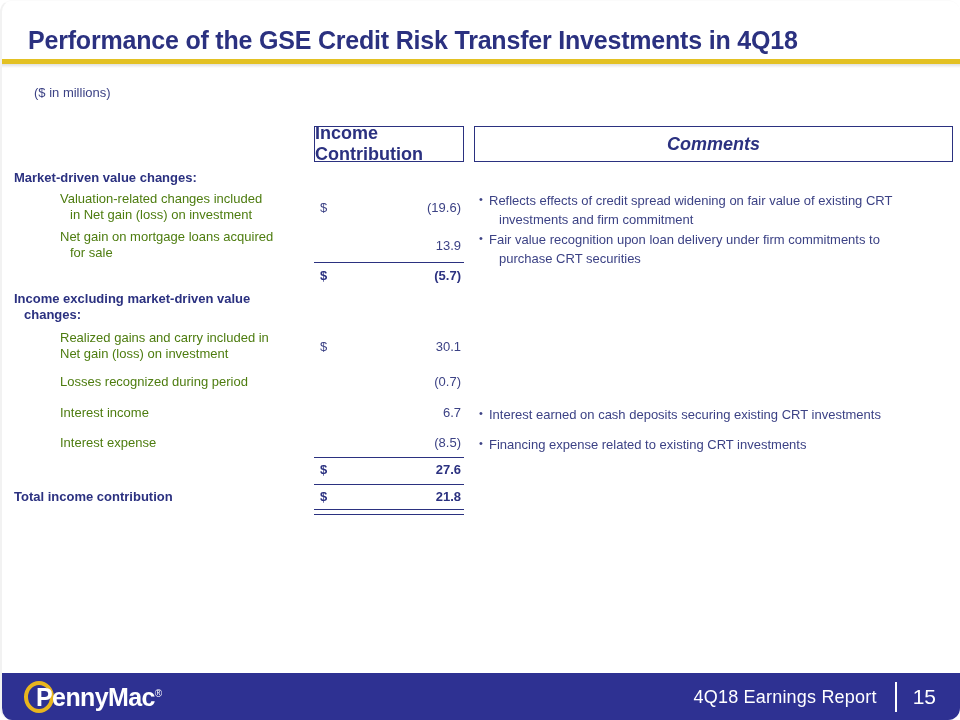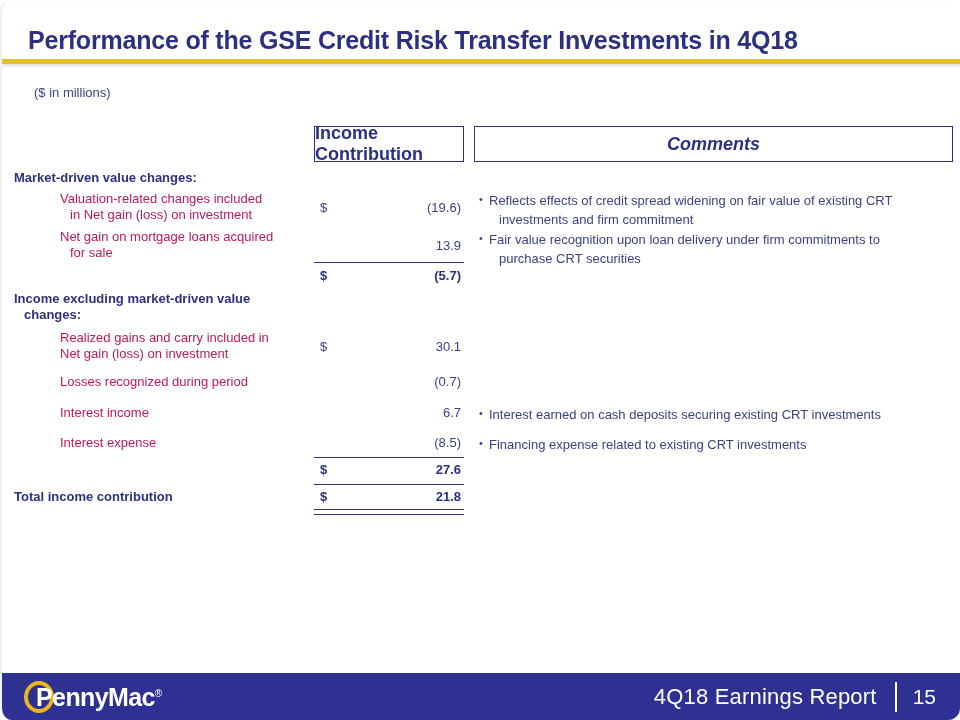--- a/index.html
+++ b/index.html
@@ -85,21 +85,21 @@
     left: 472px;
     top: 125px;
     width: 479px;
     height: 36px;
     font-style: italic;
   }
 
   
   .row-label {
     position: absolute;
-    color: #be185d;
+    color: #4d7c0f;
     font-size: 13px;
     line-height: 16px;
   }
   .row-label.bold {
     font-weight: bold;
     color: #2b3180;
   }
 
   
   .val-row {
@@ -207,21 +207,21 @@
   }
   #footer-right {
     position: absolute;
     right: 26px;
     top: 9px;
     display: flex;
     align-items: center;
     color: #ffffff;
   }
   #footer-title {
-    font-size: 22px;
+    font-size: 18px;
     letter-spacing: 0.2px;
   }
   .footer-sep {
     width: 2px;
     height: 30px;
     background: #ffffff;
     margin: 0 16px 0 18px;
   }
   #footer-page {
     font-size: 21px;

